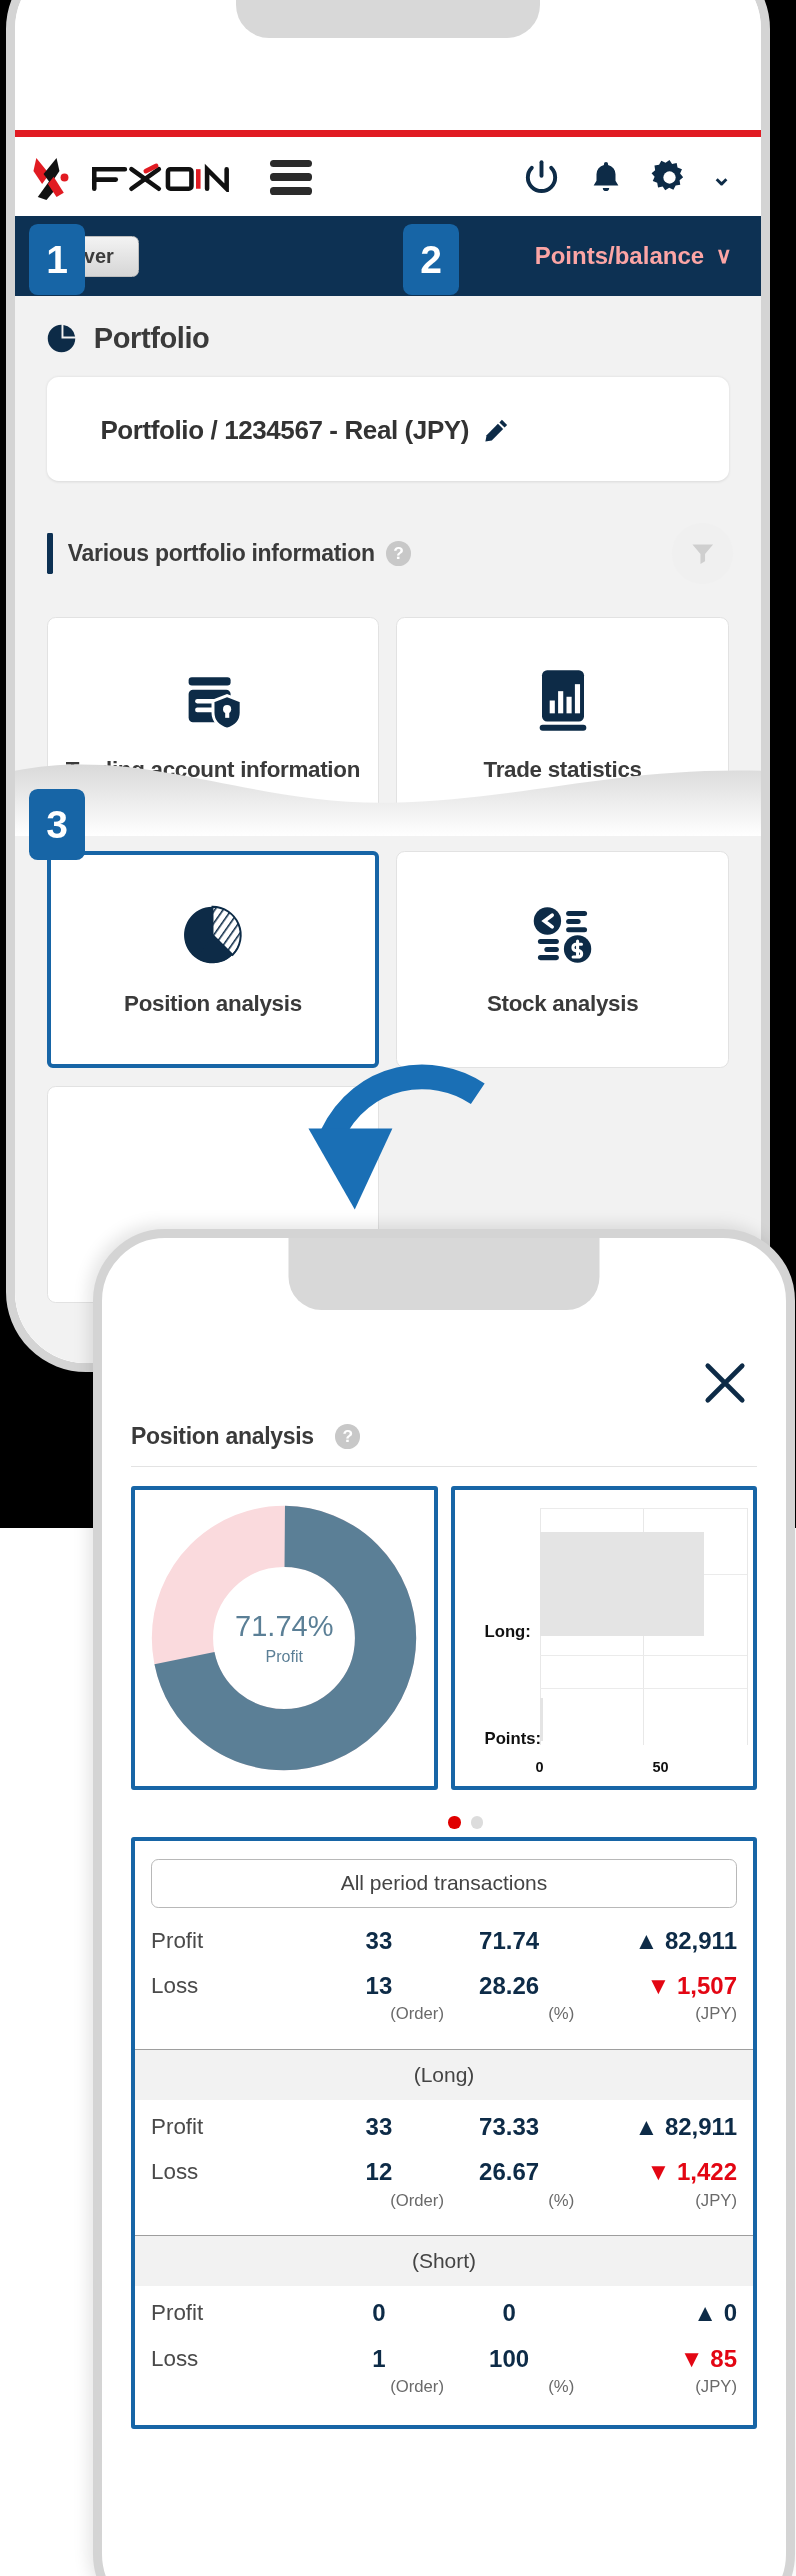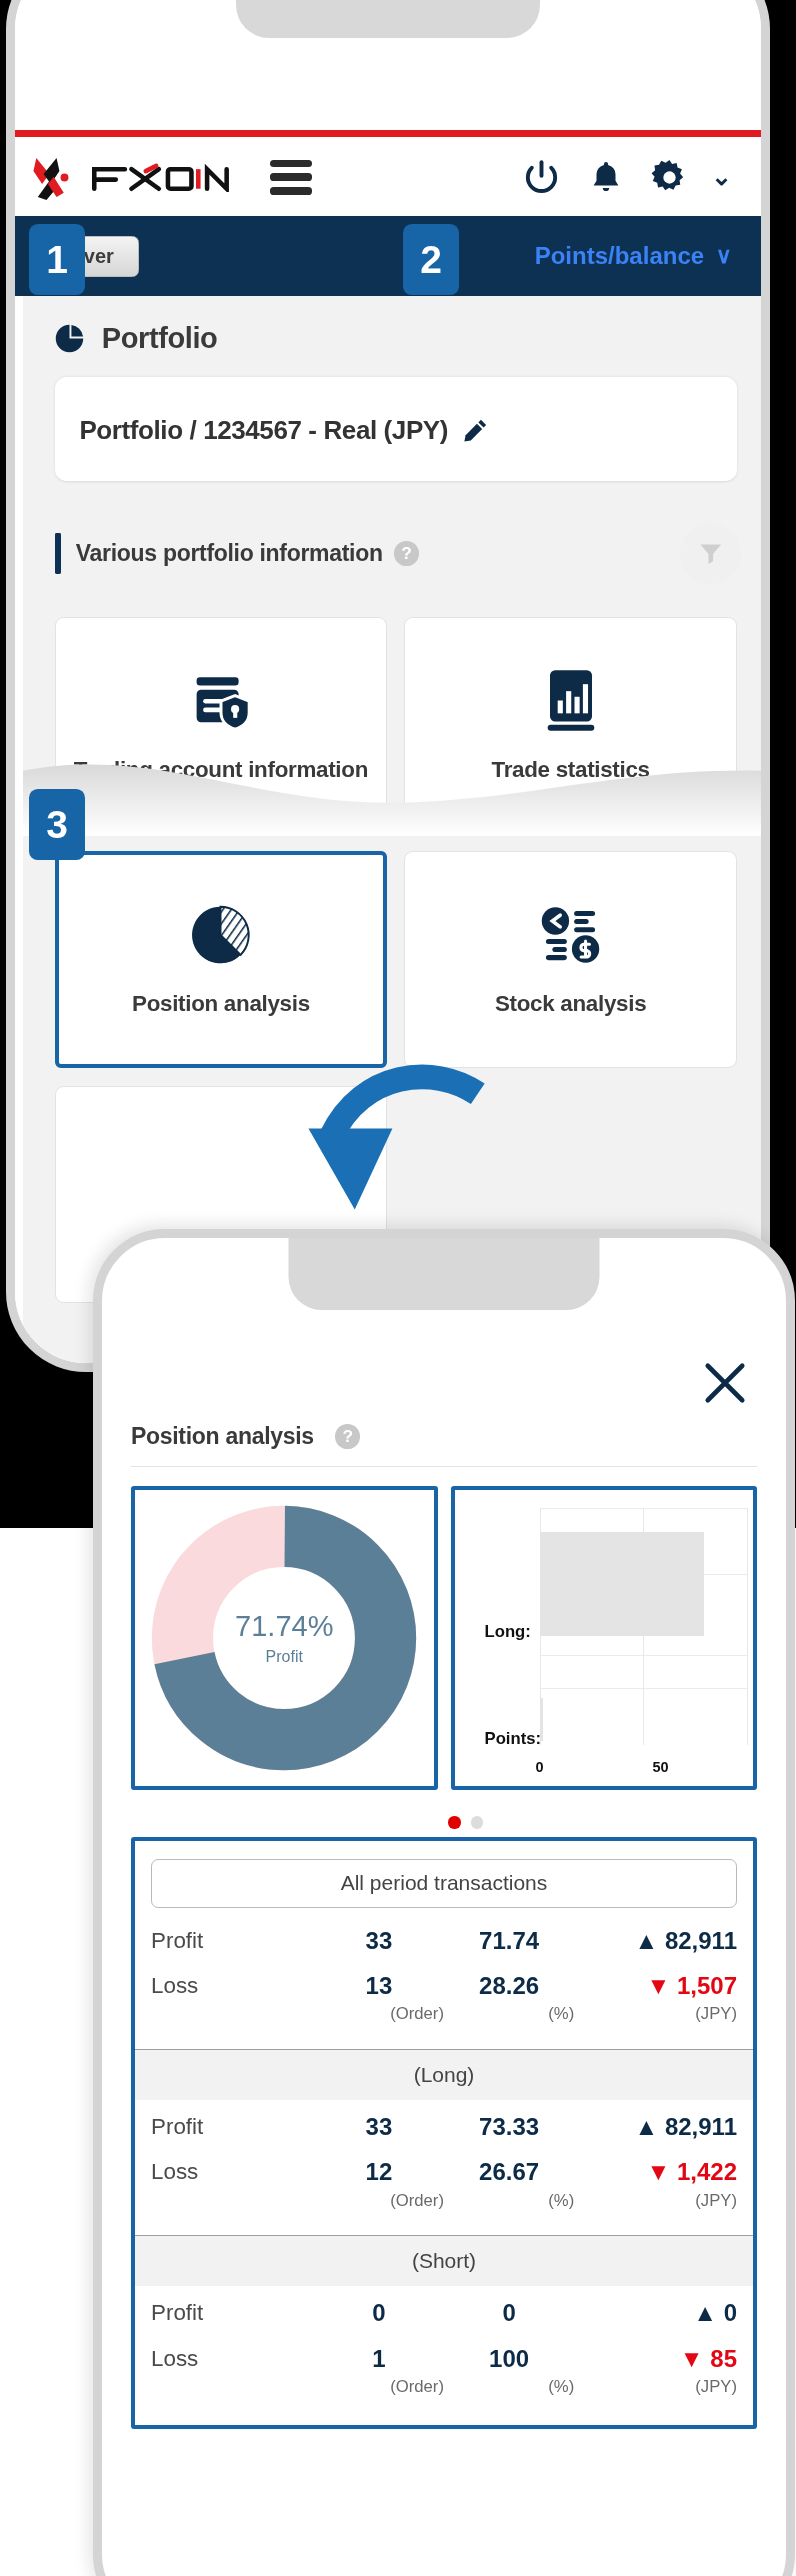--- a/index.html
+++ b/index.html
@@ -111,52 +111,53 @@
     background: linear-gradient(180deg,#f3f3f3 0%, #d6d6d6 100%);
     color: #3c3c3c;
     font-weight: 700;
     font-size: 20px;
     padding: 8px 24.6px;
     border-radius: 6.5px;
     border: 0.7px solid #bdbdbd;
   }
   .points-balance {
     margin-left: auto;
-    color: #3b82f6;
+    color: #fca5a5;
     font-size: 24px;
     font-weight: 700;
     display: flex; align-items: center; gap: 11.6px;
     padding-right: 10px;
   }
   .points-balance .chev { font-size: 22px; font-weight: 700; }
 
   
   .pagebody {
     position: absolute;
-    left: 8px; top: 338px;
+    left: 0; top: 338px;
     width: 100%;
     bottom: 0;
     background: #f2f2f2;
   }
   .page-title-row {
     display: flex; align-items: center; gap: 16px;
     padding: 26px 0 22px 30px;
   }
   .page-title {
     font-size: 29px; font-weight: 700; color: #3a3a3a;
     letter-spacing: -0.4px;
   }
 
   .portfolio-card {
     margin: 0 32px;
     background: #ffffff;
     border-radius: 11.6px;
     box-shadow: 0 0.7px 2.9px rgba(0,0,0,.10);
     position: relative;
     overflow: hidden;
+    padding-left: 29px;
   }
   .portfolio-card-inner {
     padding: 38px 24.6px 35px 24.6px;
     display: flex; align-items: center; gap: 13px;
   }
   .portfolio-breadcrumb {
     font-size: 26px; font-weight: 700; color: #333333;
     letter-spacing: -0.4px;
   }
 

